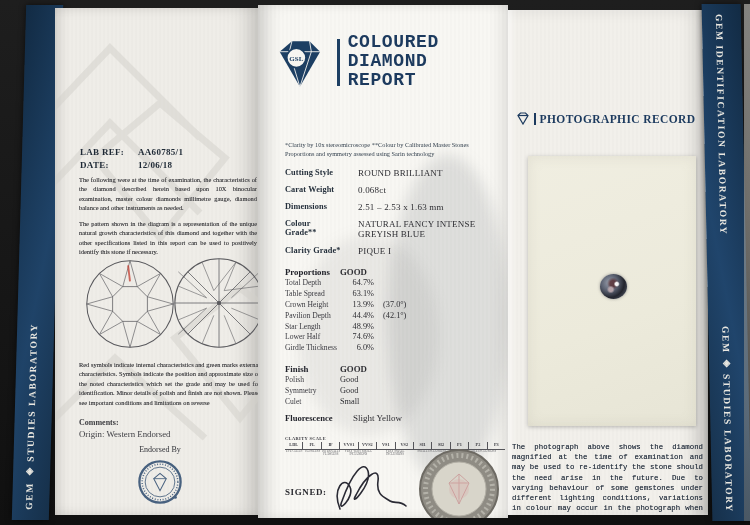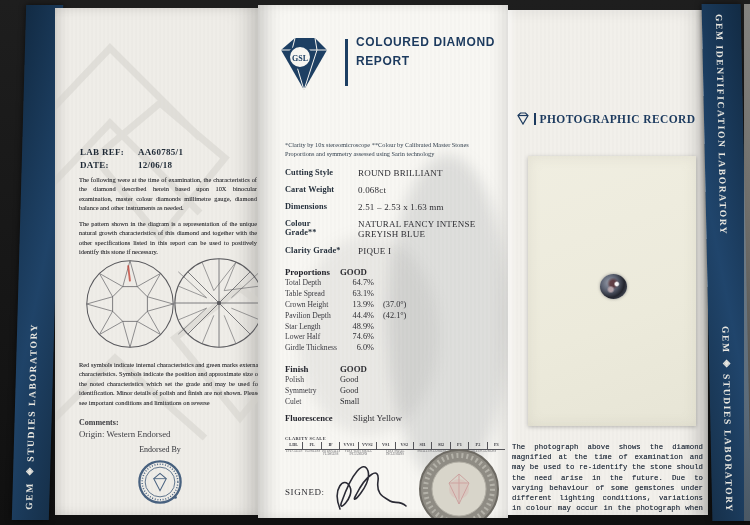--- a/index.html
+++ b/index.html
@@ -28,21 +28,21 @@
   .para{position:absolute;left:24px;width:178px;font-size:6.4px;line-height:9.4px;text-align:justify;color:#4a4a4c;text-shadow:0 0 .6px rgba(70,70,75,.8);}
   #comments-label{position:absolute;left:24px;top:410px;font-size:8px;font-weight:bold;color:#3c3c40;}
   #origin-text{position:absolute;left:24px;top:421px;font-size:8.8px;color:#3f3f44;}
   #endorsed-label{position:absolute;left:60px;top:437px;width:90px;text-align:center;font-size:8px;color:#33343a;}
   #endorsed-seal{position:absolute;left:82px;top:451px;}
   .diagram{position:absolute;}
 
   
   #report-header{position:absolute;left:12px;top:28px;display:flex;align-items:flex-start;}
   #title-bar{width:3px;height:47px;background:#1d3f63;margin:6px 8px 0 9px;}
-  .title-line{font-size:12px;font-weight:bold;color:#1c3a5e;letter-spacing:.6px;line-height:19px;font-family:Liberation Sans, sans-serif;}
+  .title-line{font-size:18px;font-weight:bold;color:#1c3a5e;letter-spacing:.6px;line-height:19px;font-family:Liberation Mono, monospace;}
   #footnotes{position:absolute;left:27px;top:135px;width:218px;font-size:6.3px;line-height:9.2px;color:#33404e;}
   .block{position:absolute;left:27px;width:218px;}
   .srow{display:flex;margin-bottom:7px;gap:16px;}
   .srow .sl{width:57px;flex:none;font-size:8.3px;font-weight:bold;color:#25303c;letter-spacing:.1px;}
   .srow .sv{width:125px;font-size:9px;color:#2e2e33;letter-spacing:.2px;}
   .prow{display:flex;line-height:10.9px;}
   .prow .pl{width:55px;flex:none;font-size:7.6px;color:#3a3a40;}
   .prow .pv{width:34px;flex:none;font-size:8.3px;color:#2e2e33;text-align:right;}
   .prow .px{margin-left:9px;font-size:8.3px;color:#2e2e33;}
   .phead .pl{font-size:8.8px;font-weight:bold;color:#22232b;}
@@ -50,21 +50,21 @@
   #fluor-row{position:absolute;left:27px;top:408px;display:flex;}
   #fluor-row .fl{width:68px;font-size:8.6px;font-weight:bold;color:#22232b;}
   #fluor-row .fv{font-size:9px;color:#2e2e33;}
   #clarity{position:absolute;left:27px;top:431px;width:220px;}
   #clarity-title{font-size:4.4px;font-weight:bold;color:#3a3a40;letter-spacing:.4px;margin-bottom:1px;}
   #clarity-grades{display:flex;border-bottom:.8px solid #55555a;}
   #clarity-grades span{flex:1;text-align:center;font-size:4.3px;font-weight:bold;color:#3a3a40;border-right:.8px solid #55555a;padding:0 0 1.5px 0;}
   #clarity-grades span:last-child{border-right:none;}
   #clarity-desc{display:flex;margin-top:.5px;}
   #clarity-desc span{text-align:center;font-size:3px;line-height:3.4px;color:#6a6a6e;overflow:hidden;}
-  #signed-label{position:absolute;left:27px;top:482px;font-size:9px;font-weight:normal;color:#2b2b30;letter-spacing:.6px;text-align:center;}
+  #signed-label{position:absolute;left:27px;top:482px;font-size:9px;font-weight:bold;color:#2b2b30;letter-spacing:.6px;text-align:center;}
   #signature{position:absolute;left:70px;top:446px;}
   #embossed-seal{position:absolute;left:158px;top:441px;}
 
   
   #photo-header{position:absolute;left:8px;top:102px;display:flex;align-items:center;gap:4px;}
   #photo-header .sep{width:1.6px;height:12px;background:#1c3a5e;}
   #photo-title{font-size:11.5px;font-weight:bold;color:#1c3a5e;letter-spacing:.4px;}
   #photo{position:absolute;left:20px;top:146px;width:168px;height:270px;background:linear-gradient(160deg,#f0eee1 0%,#eceadb 60%,#e7e5d6 100%);box-shadow:0 1px 4px rgba(0,0,0,.25), inset 0 0 14px rgba(120,115,95,.12);}
   #gem{position:absolute;left:72px;top:118px;width:27px;height:25px;border-radius:50%;
     background:

